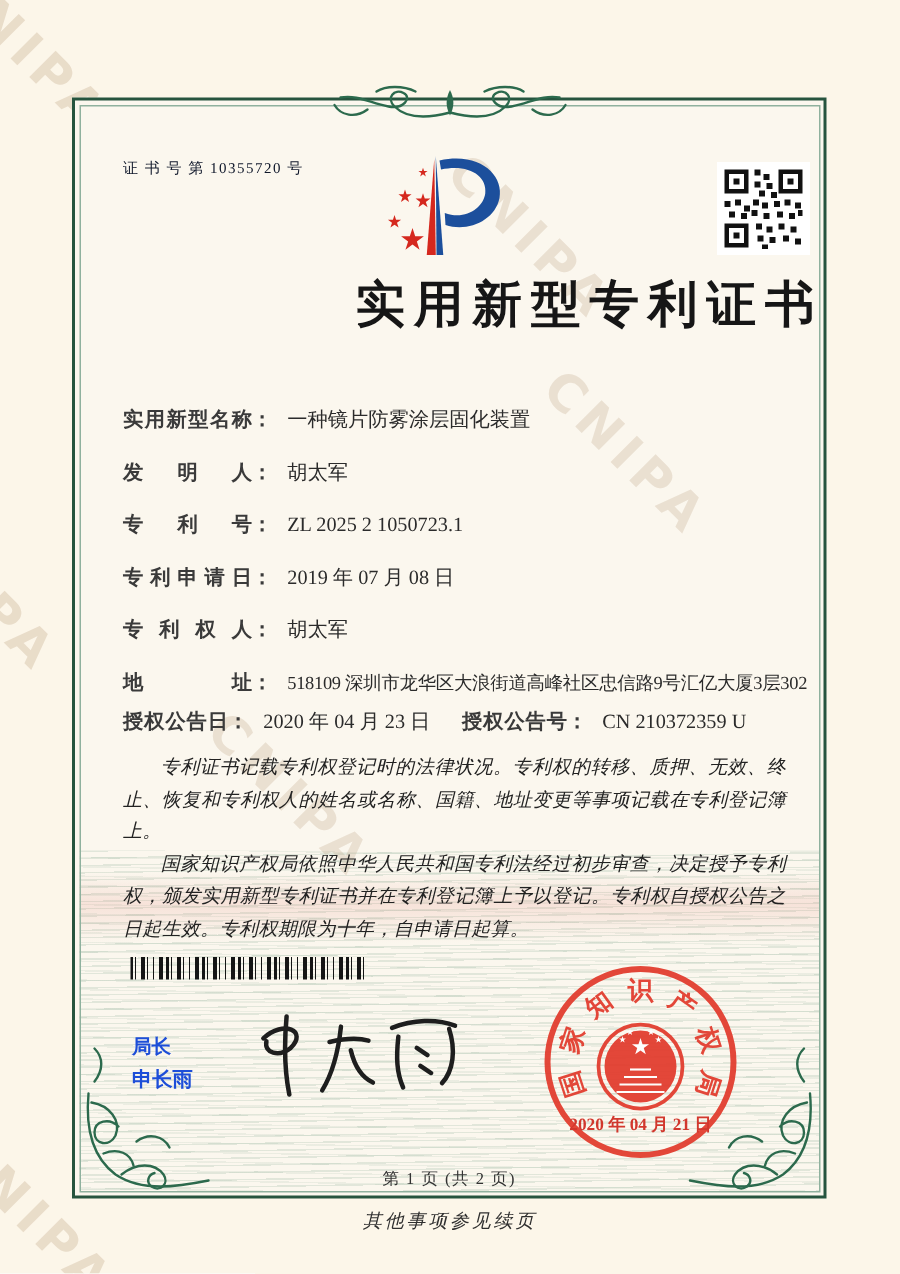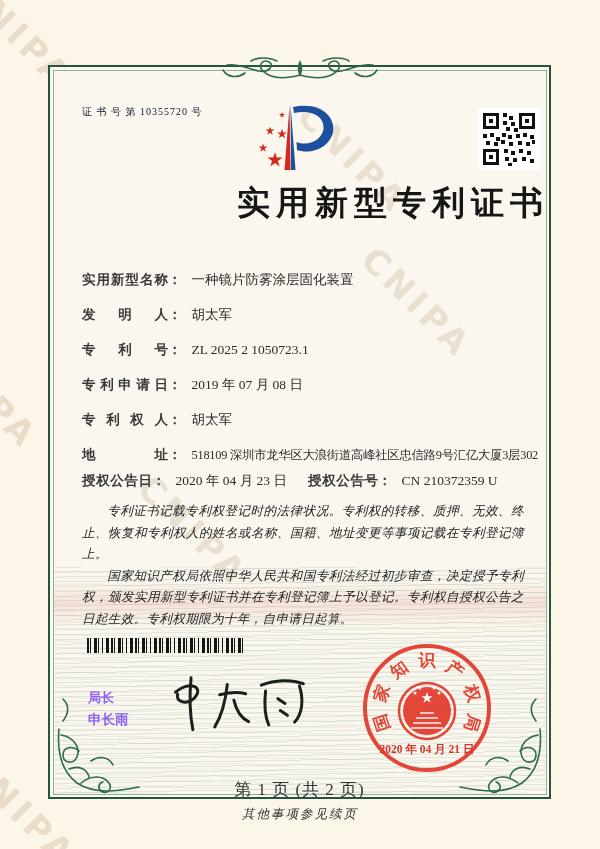--- a/index.html
+++ b/index.html
@@ -53,26 +53,26 @@
   .barcode{left:37px;top:571px;width:156px;height:15px;z-index:2;
     background:repeating-linear-gradient(90deg,
       #151515 0 2px, rgba(0,0,0,0) 2px 3px,
       #151515 3px 4px, rgba(0,0,0,0) 4px 7px,
       #151515 7px 10px, rgba(0,0,0,0) 10px 11px,
       #151515 11px 12px, rgba(0,0,0,0) 12px 15px,
       #151515 15px 16px, rgba(0,0,0,0) 16px 19px,
       #151515 19px 22px, rgba(0,0,0,0) 22px 24px);}
 
   .director{left:38px;top:620px;z-index:2;font-family:"Liberation Sans","DejaVu Sans",sans-serif;
-            font-weight:700;color:#8b5cf6;}
+            font-weight:700;color:#1d4ed8;}
   .director .dt{font-size:13px;line-height:22px;}
   .director .dn{font-size:13.5px;line-height:22px;}
   .signature{left:112px;top:603px;z-index:3;transform:rotate(-2deg);}
   .seal{left:309px;top:573px;z-index:3;opacity:0.93;}
-  .page-info{left:0;right:16px;top:711px;text-align:center;font-size:17px;color:#333;
+  .page-info{left:0;right:16px;top:711px;text-align:center;font-size:11px;color:#333;
              letter-spacing:1px;z-index:2;padding-left:16px;}
 
   .bottom-note{position:absolute;left:0;right:0;top:806px;text-align:center;font-size:12.5px;
                font-style:italic;letter-spacing:2px;color:#2f2f2f;z-index:2;}
 </style>
 </head>
 <body>
 
 <div class="page">
 

